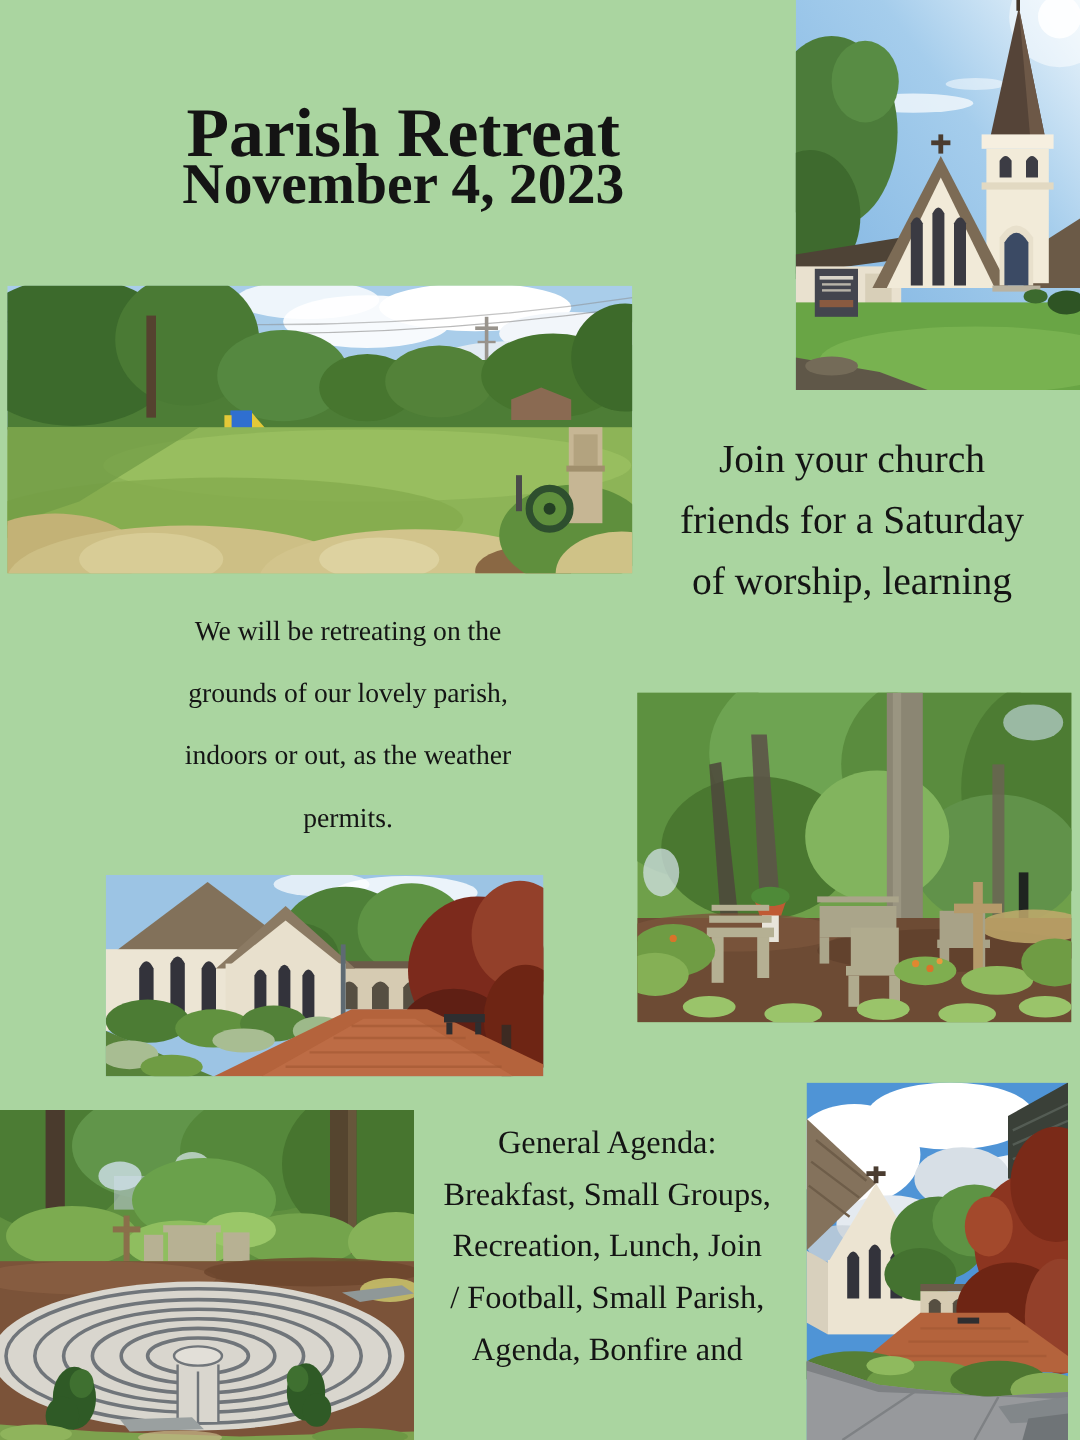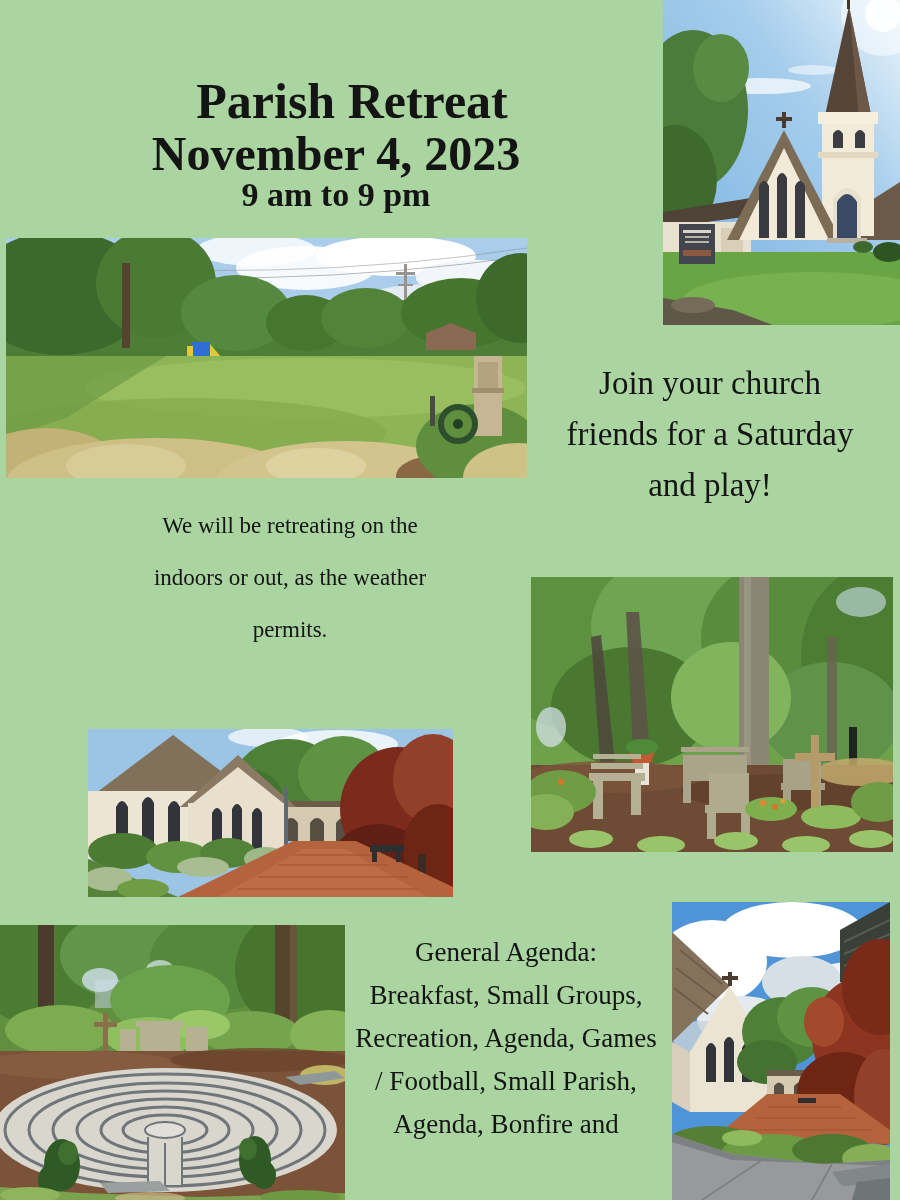--- a/index.html
+++ b/index.html
@@ -2,21 +2,21 @@
 <html><head>
 <meta charset="utf-8">
 <style>
   html,body { margin:0; padding:0; background:#666; }
   .page {
     position:relative; width:900px; height:1200px; overflow:hidden;
     background:#aad5a0; color:#141414;
     font-family:"Liberation Serif","DejaVu Serif",serif;
   }
   .txt { position:absolute; text-align:center; z-index:2; }
-  .title   { left:0; top:40px;  width:672px; font-size:50px; font-weight:700; line-height:1.1;padding-left:16px; }
+  .title   { left:0; top:40px;  width:672px; font-size:58px; font-weight:700; line-height:1.1; }
   .date    { left:0; top:126px; width:672px; font-size:48px; font-weight:700; }
   .time    { left:0; top:176px; width:672px; font-size:34px; font-weight:700; }
   .invite  { left:530px; top:358px; width:360px; font-size:33px; line-height:51px; }
   .retreat { left:55px;  top:500px; width:470px; font-size:23px; line-height:52px; }
   .agenda  { left:340px; top:931px; width:332px; font-size:27px; line-height:43px; }
   .agenda .underline { text-decoration-thickness:2px; text-underline-offset:4px; }
   figure.photo { position:absolute; margin:0; z-index:1; overflow:hidden; }
   figure.photo svg { display:block; width:100%; height:100%; }
   .photo-church    { left:663px; top:0;     width:237px; height:325px; }
   .photo-park      { left:6px;   top:238px; width:521px; height:240px; }
@@ -25,21 +25,20 @@
   .photo-labyrinth { left:0;     top:925px; width:345px; height:275px; }
   .photo-courtyard2{ left:672px; top:902px; width:218px; height:298px; }
 </style>
 </head>
 <body>
 
 <div class="page">
 
   <h1 class="txt title">Parish Retreat</h1>
   <div class="txt date">November 4, 2023</div>
-  <div class="txt time">9 am to 9 pm</div>
 
   <figure class="photo photo-church" role="img" aria-label="White stucco church with tall dark steeple, trees and lawn under a sunny blue sky">
     <svg viewBox="0 0 237 325" preserveAspectRatio="none">
       <defs>
         <linearGradient id="gsky1" x1="0" y1="1" x2="1" y2="0">
           <stop offset="0" stop-color="#79b0e0"></stop>
             <stop offset="0.65" stop-color="#a5cdec"></stop>
             <stop offset="1" stop-color="#eaf4fb"></stop>
         </linearGradient>
       </defs>
@@ -130,25 +129,26 @@
       <rect x="466" y="150" width="32" height="5" fill="#a08f6c"></rect>
       <circle cx="452" cy="186" r="17" fill="none" stroke="#2e4f2e" stroke-width="6"></circle>
       <circle cx="452" cy="186" r="5" fill="#244024"></circle>
       <rect x="424" y="158" width="5" height="30" fill="#4a4a4a"></rect>
     </svg>
   </figure>
 
   <div class="txt invite">
     <div>Join your church</div>
     <div>friends for a Saturday</div>
-    <div>and play!</div>
+    <div>of worship, learning</div>
   </div>
 
   <div class="txt retreat">
     <div>We will be retreating on the</div>
+    <div>grounds of our lovely parish,</div>
     <div>indoors or out, as the weather</div>
     <div>permits.</div>
   </div>
 
   <figure class="photo photo-garden" role="img" aria-label="Shaded prayer garden with wooden benches in a circle, planter and wooden cross on mulch">
     <svg viewBox="0 0 362 275" preserveAspectRatio="none">
       <rect width="362" height="275" fill="#6fa04a"></rect>
       <ellipse cx="50" cy="70" rx="90" ry="85" fill="#5d9140"></ellipse>
       <ellipse cx="150" cy="50" rx="90" ry="75" fill="#6ea452"></ellipse>
       <ellipse cx="260" cy="60" rx="90" ry="80" fill="#5a8c3e"></ellipse>
@@ -327,21 +327,21 @@
       <polygon points="0,262 80,268 200,272 345,268 345,275 0,275" fill="#7da24e"></polygon>
       <ellipse cx="30" cy="270" rx="30" ry="8" fill="#8fb45c"></ellipse>
       <ellipse cx="300" cy="272" rx="40" ry="7" fill="#6d9844"></ellipse>
       <ellipse cx="150" cy="273" rx="35" ry="6" fill="#c9b98a" opacity="0.7"></ellipse>
     </svg>
   </figure>
 
   <div class="txt agenda">
     <div><span class="underline">General Agenda</span><span>:</span></div>
     <div>Breakfast, Small Groups,</div>
-    <div>Recreation, Agenda, Games</div>
+    <div>Recreation, Lunch, Join</div>
     <div>/ Football, Small Parish,</div>
     <div>Agenda, Bonfire and</div>
   </div>
 
   <figure class="photo photo-courtyard2" role="img" aria-label="Brick courtyard and concrete walkway beside chapel gable under dramatic cloudy sky">
     <svg viewBox="0 0 218 298" preserveAspectRatio="none">
       <rect width="218" height="298" fill="#4f94d6"></rect>
       <ellipse cx="40" cy="60" rx="55" ry="42" fill="#ffffff"></ellipse>
       <ellipse cx="120" cy="28" rx="70" ry="28" fill="#ffffff"></ellipse>
       <ellipse cx="178" cy="90" rx="50" ry="30" fill="#f0f4f8"></ellipse>

